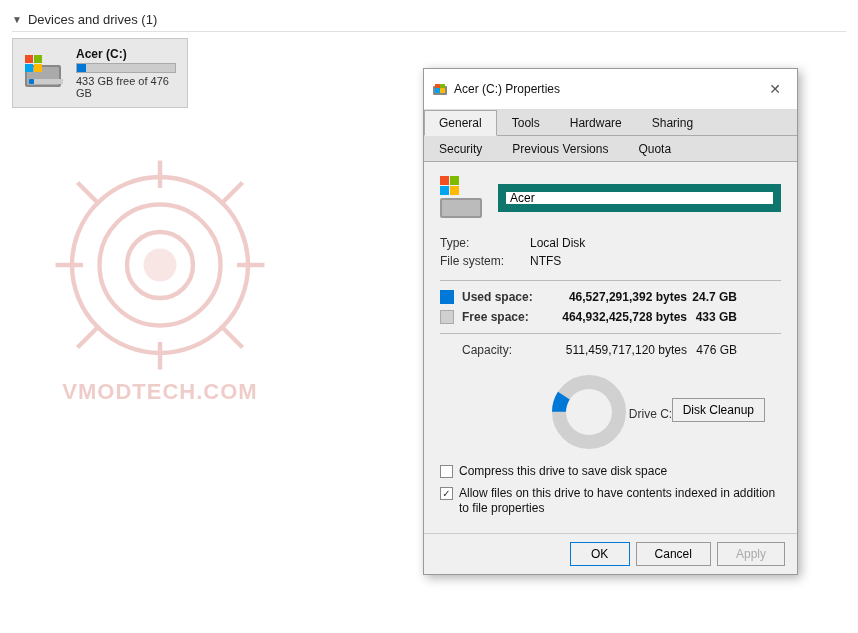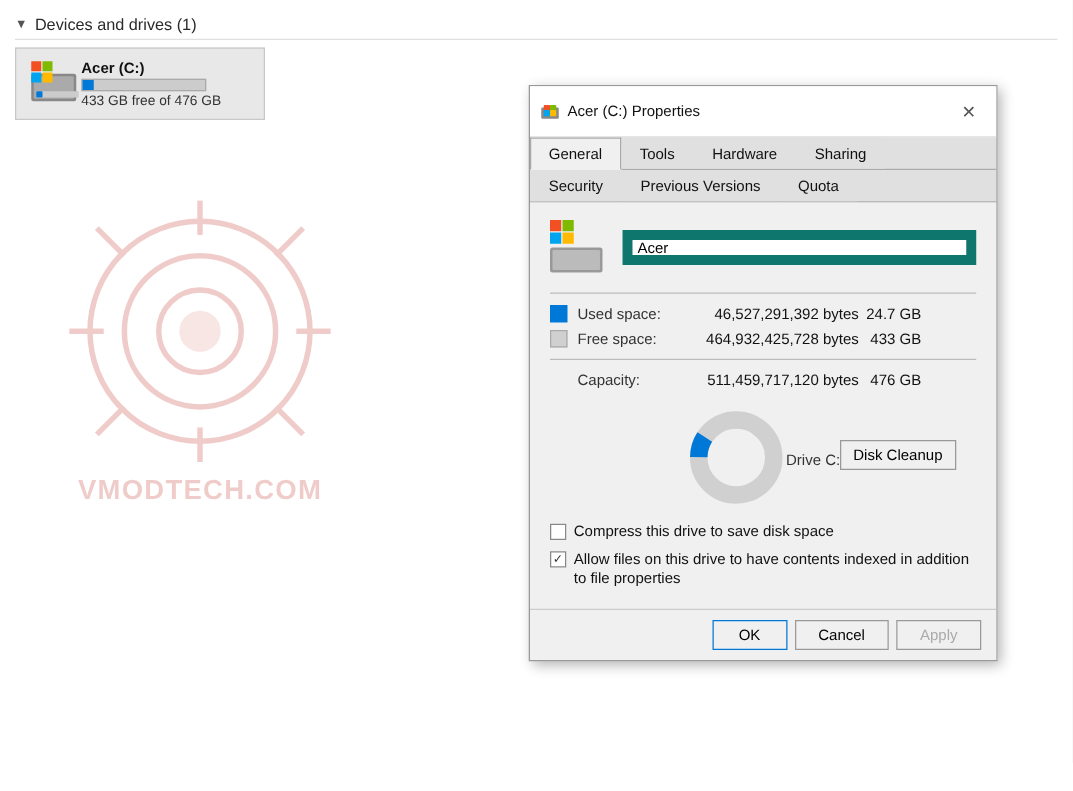--- a/index.html
+++ b/index.html
@@ -37,25 +37,25 @@
     }
 
     .chevron-icon {
       font-size: 10px;
       color: #555;
     }
 
     .drive-item {
       display: flex;
       align-items: center;
-      gap: 2px;
+      gap: 13px;
       padding: 8px 10px;
       background: #e8e8e8;
       margin-top: 6px;
-      width: 200px;
+      width: 176px;
       border: 1px solid #c8c8c8;
     }
 
     .drive-icon {
       width: 40px;
       height: 40px;
       position: relative;
       flex-shrink: 0;
     }
 
@@ -244,20 +244,21 @@
     .separator {
       height: 1px;
       background: #bbb;
       margin: 6px 0;
     }
 
     .space-row {
       display: flex;
       align-items: center;
       padding: 3px 0;
+      font-weight: bold;
     }
 
     .space-color-box {
       width: 14px;
       height: 14px;
       margin-right: 8px;
       flex-shrink: 0;
     }
 
     .space-label {
@@ -502,20 +503,30 @@
               <rect x="0" y="10" width="9" height="9" fill="#00a4ef"></rect>
               <rect x="10" y="10" width="9" height="9" fill="#ffb900"></rect>
 
               <rect x="0" y="22" width="42" height="20" rx="2" fill="#999"></rect>
               <rect x="2" y="24" width="38" height="16" rx="1" fill="#bbb"></rect>
             </svg>
           </div>
           <input class="drive-name-input" type="text" value="Acer" style="">
         </div>
 
+        <div class="info-table">
+          <div class="info-row">
+            <span class="info-label">Type:</span>
+            <span class="info-value">Local Disk</span>
+          </div>
+          <div class="info-row">
+            <span class="info-label">File system:</span>
+            <span class="info-value">NTFS</span>
+          </div>
+        </div>
 
         <div class="separator"></div>
 
         <div class="space-row">
           <div class="space-color-box" style="background:#0078d7;"></div>
           <span class="space-label">Used space:</span>
           <span class="space-bytes">46,527,291,392 bytes</span>
           <span class="space-gb">24.7 GB</span>
         </div>
 

